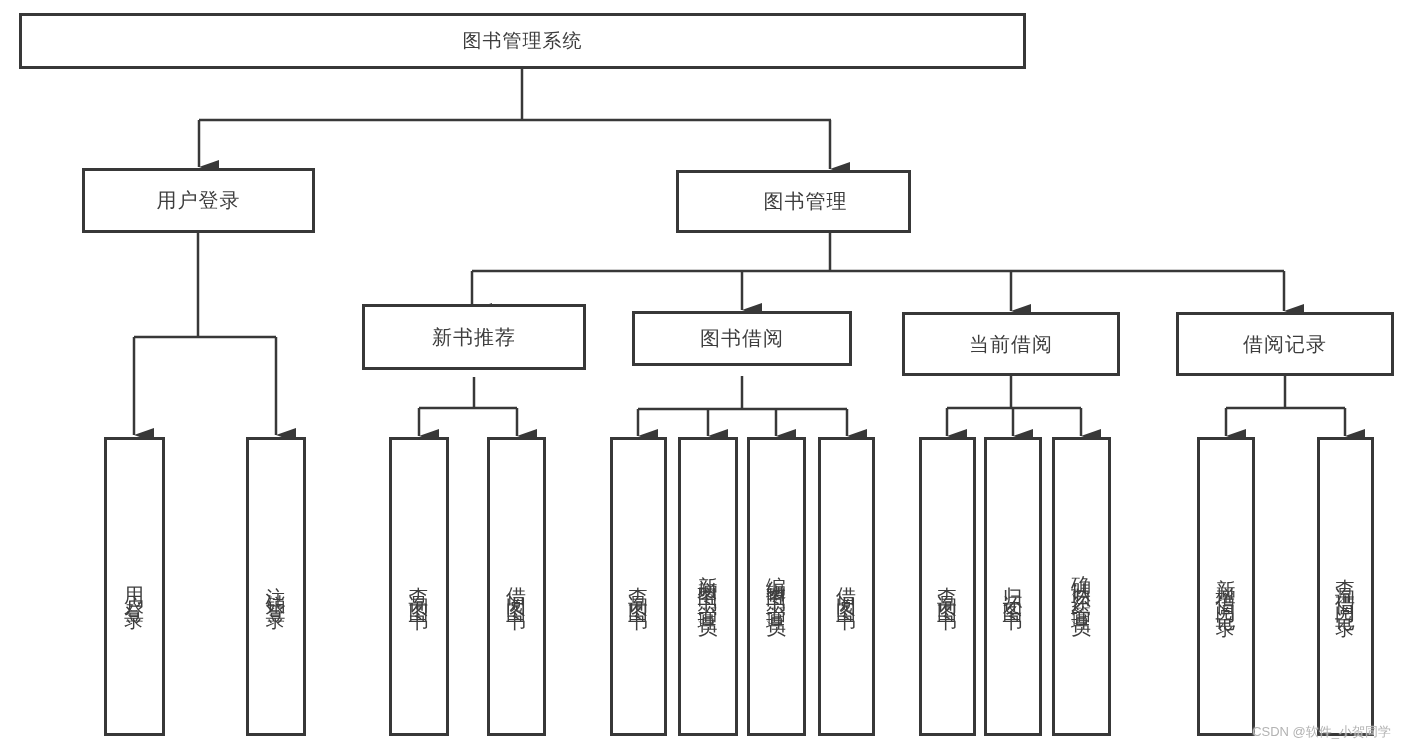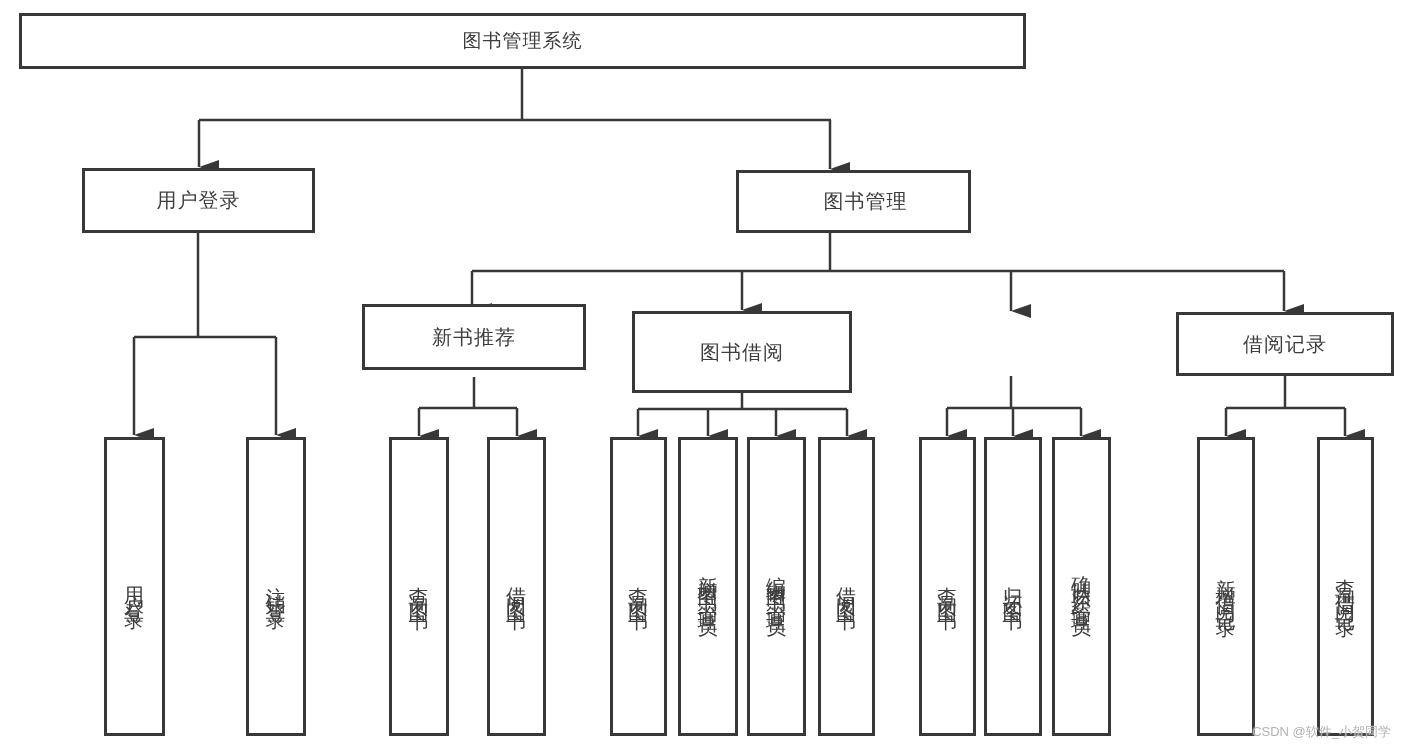--- a/index.html
+++ b/index.html
@@ -109,29 +109,32 @@
     <line class="cline" x1="1345" y1="408" x2="1345" y2="436" marker-end="url(#arrow)"></line>
   </svg>
 
   <div class="node" style="left:19px;top:13px;width:1007px;height:56px;">
     <span class="h-label root-label">图书管理系统</span>
   </div>
 
   <div class="node" style="left:82px;top:168px;width:233px;height:65px;">
     <span class="h-label">用户登录</span>
   </div>
-  <div class="node" style="left:736px;top:170px;width:235px;height:63px;padding-left:24px;">
+  <div class="node" style="left:676px;top:170px;width:235px;height:63px;padding-left:24px;">
     <span class="h-label">图书管理</span>
   </div>
 
   <div class="node" style="left:362px;top:304px;width:224px;height:66px;">
     <span class="h-label">新书推荐</span>
   </div>
-  <div class="node" style="left:632px;top:311px;width:220px;height:82px;">
+  <div class="node" style="left:632px;top:311px;width:220px;height:55px;">
     <span class="h-label">图书借阅</span>
+  </div>
+  <div class="node" style="left:902px;top:312px;width:218px;height:64px;">
+    <span class="h-label">当前借阅</span>
   </div>
   <div class="node" style="left:1176px;top:312px;width:218px;height:64px;">
     <span class="h-label">借阅记录</span>
   </div>
 
   <div class="node" style="left:104px;top:437px;width:61px;height:299px;">
     <span class="v-label">用户登录</span>
   </div>
   <div class="node" style="left:246px;top:437px;width:60px;height:299px;">
     <span class="v-label">注销登录</span>

